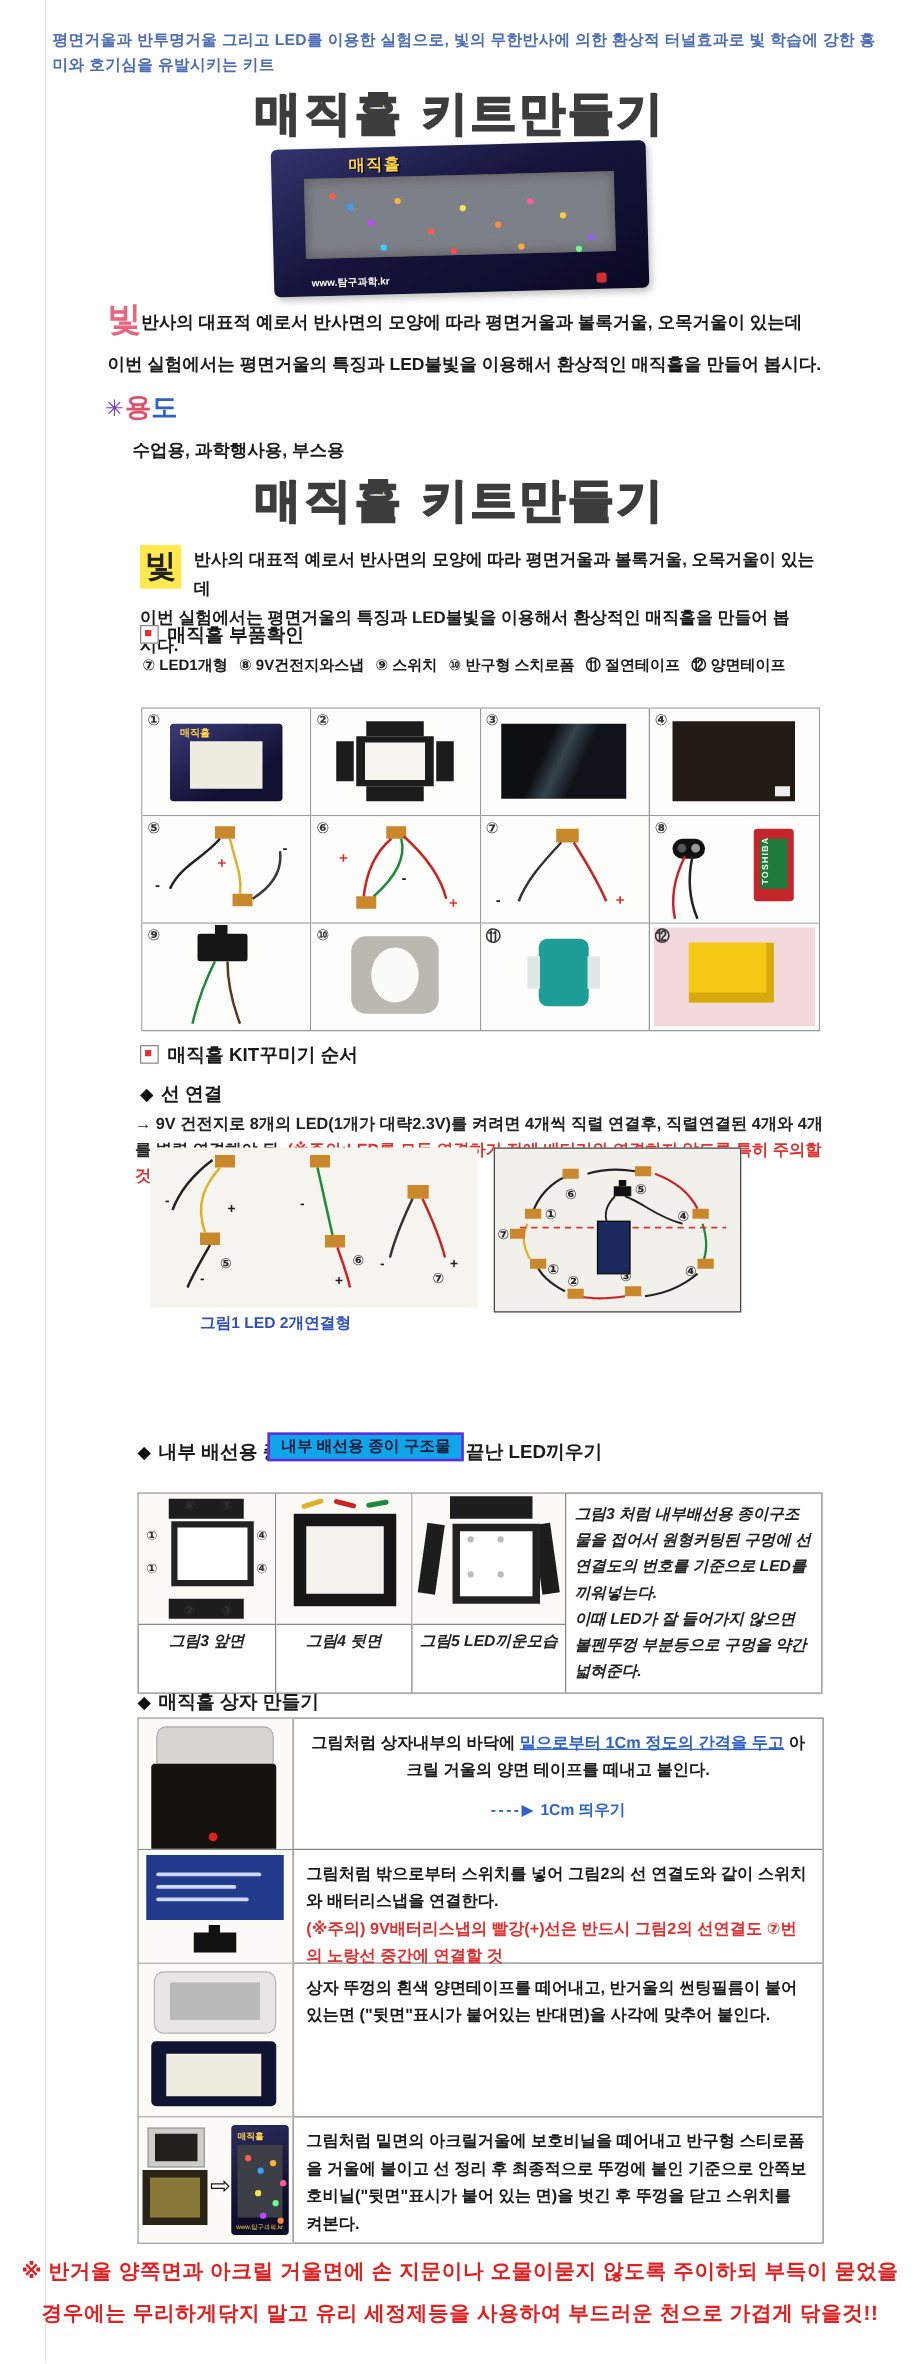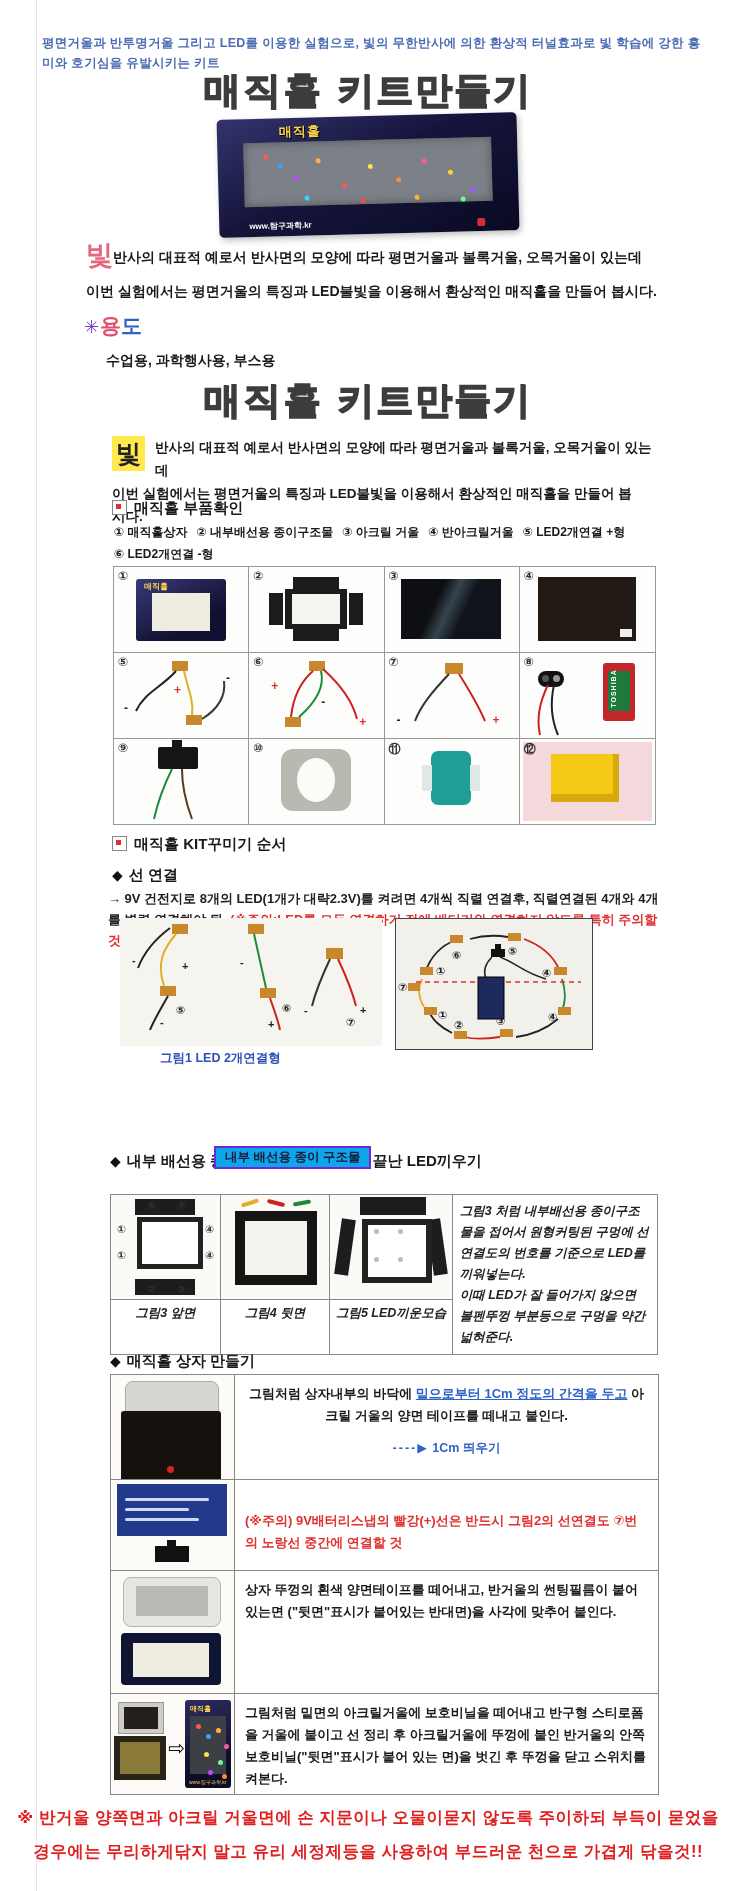--- a/index.html
+++ b/index.html
@@ -2,21 +2,21 @@
 <html><head>
 <meta charset="utf-8">
 <style>
   html,body{margin:0;padding:0;background:#fff;}
   .page{position:relative;width:736px;height:1891px;background:#ffffff;overflow:hidden;
         font-family:"Liberation Sans","DejaVu Sans",sans-serif;color:#222;}
   .page::before{content:"";position:absolute;left:36px;top:0;bottom:0;width:1px;background:#e6e6e6;}
 
   
   .abs{position:absolute;}
-  .intro{top:33px;left:42px;width:668px;font-size:12.5px;line-height:20px;font-weight:700;
+  .intro{top:22px;left:42px;width:668px;font-size:12.5px;line-height:20px;font-weight:700;
          color:#4d6db5;letter-spacing:.3px;}
   .big-title{left:0;right:0;text-align:center;font-size:37px;font-weight:800;letter-spacing:3px;
              -webkit-text-stroke:1.6px #3c3c3c;}
   .t1{top:66px;} .t2{top:376px;}
   .bt-pink{color:#ef8585;} .bt-yellow{color:#f2cf4a;} .bt-red{color:#e05555;}
   .bt-green{color:#7ab648;} .bt-blue{color:#8db3e2;letter-spacing:2px;}
 
   .para1{top:238px;left:86px;width:580px;font-size:14px;font-weight:700;line-height:34px;color:#1a1a1a;}
   .lead-big{font-size:27px;font-weight:800;color:#e8637c;vertical-align:-2px;}
   .usage-h{top:312px;left:84px;font-size:21px;font-weight:800;}
@@ -204,23 +204,20 @@
     <span>반사의 대표적 예로서 반사면의 모양에 따라 평면거울과 볼록거울, 오목거울이 있는데</span><br>
     <span>이번 실험에서는 평면거울의 특징과 LED불빛을 이용해서 환상적인 매직홀을 만들어 봅</span><br>
     <span>시다.</span>
   </div>
 
   <div class="abs hdr h-parts">
     <span class="sq-icon"><i></i></span><span>매직홀 부품확인</span>
   </div>
 
   <div class="abs parts-list">
-    <div>
-      <span>① 매직홀상자</span><span>② 내부배선용 종이구조물</span><span>③ 아크릴 거울</span><span>④ 반아크릴거울</span><span>⑤ LED2개연결 +형</span><span>⑥ LED2개연결 -형</span>
-    </div>
     <div>
       <span>⑦ LED1개형</span><span>⑧ 9V건전지와스냅</span><span>⑨ 스위치</span><span>⑩ 반구형 스치로폼</span><span>⑪ 절연테이프</span><span>⑫ 양면테이프</span>
     </div>
   </div>
 
   <div class="abs pgrid">
     <div class="pcell">
         <span class="pnum">①</span>
       <div class="art">
           <div class="d-box">
@@ -503,21 +500,21 @@
     <div class="brow" style="height:90px;">
       <div class="bimg">
         <div class="bluebox">
             <i style="top:14px;width:84px;"></i>
             <i style="top:24px;width:64px;"></i>
             <i style="top:34px;width:74px;"></i>
           </div>
         <div class="sw2"></div>
       </div>
       <div class="btxt">
-        <br>
+        <span>그림처럼 밖으로부터 스위치를 넣어 그림2의 선 연결도와 같이 스위치와 배터리스냅을 연결한다.</span><br>
         <span class="red">(※주의)  9V배터리스냅의 빨강(+)선은 반드시 그림2의 선연결도 ⑦번의 노랑선 중간에 연결할 것</span>
       </div>
     </div>
 
     <div class="brow" style="height:122px;">
       <div class="bimg">
         <div class="lid2">
             <i></i>
           </div>
         <div class="dk2">
@@ -544,21 +541,21 @@
           <div class="fin-box">
             <span class="lg">매직홀</span>
             <div class="scr">
                 <span class="dots" style="left:6px;top:8px;background:#ff5a4a;box-shadow:10px 10px 0 #3aa0ff,20px 4px 0 #ffb23a,28px 20px 0 #ff5a9a,8px 28px 0 #ffe14a,22px 36px 0 #6aff8a,12px 46px 0 #c04aff,26px 50px 0 #ff8a3a;"></span>
               </div>
             <span class="url">www.탐구과학.kr</span>
           </div>
         </div>
       </div>
       <div class="btxt">
-        <span>그림처럼 밑면의 아크릴거울에 보호비닐을 떼어내고 반구형 스티로폼을 거울에 붙이고 선 정리 후 아크릴거울에 뚜껑에 붙인 반거울의 안쪽보호비닐("뒷면"표시가 붙어 있는 면)을 벗긴 후 뚜껑을 닫고 스위치를 켜본다.</span>
+        <span>그림처럼 밑면의 아크릴거울에 보호비닐을 떼어내고 반구형 스티로폼을 거울에 붙이고 선 정리 후 최종적으로 뚜껑에 붙인 기준으로 안쪽보호비닐("뒷면"표시가 붙어 있는 면)을 벗긴 후 뚜껑을 닫고 스위치를 켜본다.</span>
       </div>
     </div>
   </div>
 
   <div class="abs footer">
     <span>※ 반거울 양쪽면과 아크릴 거울면에 손 지문이나 오물이묻지 않도록 주이하되 부득이 묻었을</span><br>
     <span>경우에는 무리하게닦지 말고 유리 세정제등을 사용하여 부드러운 천으로 가겹게 닦을것!!</span>
   </div>
 
 </div>

